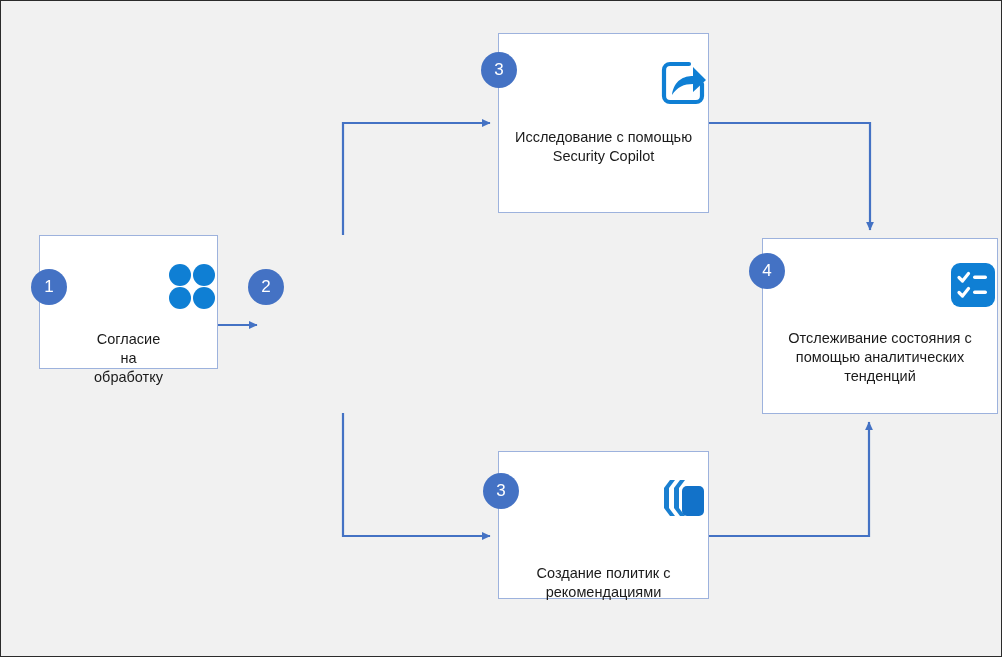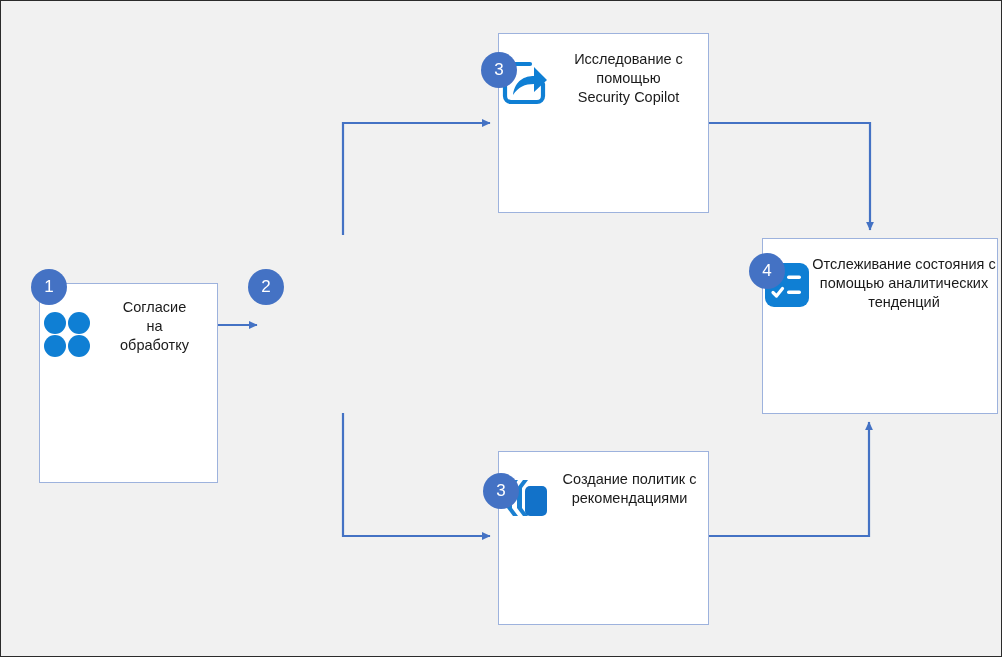--- a/index.html
+++ b/index.html
@@ -23,21 +23,22 @@
     width: 1002px;
     height: 657px;
     pointer-events: none;
   }
   .node {
     position: absolute;
     background: #ffffff;
     border: 1px solid #9db2dd;
     box-sizing: border-box;
     display: flex;
-    align-items: flex-start;
+    flex-direction: column;
+    align-items: flex-end;
     justify-content: flex-start;
   }
   .node-icon {
     display: block;
   }
   .node-label {
     color: #1a1a1a;
     text-align: center;
     font-size: 14.5px;
     line-height: 19px;
@@ -55,24 +56,24 @@
     color: #ffffff;
     font-size: 17px;
     font-family: "Liberation Sans", sans-serif;
     display: flex;
     align-items: center;
     justify-content: center;
     z-index: 5;
   }
 
   
-  #node-1 { left: 38px;  top: 234px; width: 179px; height: 200px; margin-top: 48px; }
+  #node-1 { left: 38px;  top: 234px; width: 179px; height: 134px; }
   #node-2 { left: 264px; top: 234px; width: 176px; height: 178px; }
   #node-3a{ left: 497px; top: 32px;  width: 211px; height: 180px; }
-  #node-3b{ left: 497px; top: 450px; width: 211px; height: 174px; }
+  #node-3b{ left: 497px; top: 450px; width: 211px; height: 148px; gap: 20px; }
   #node-4 { left: 761px; top: 237px; width: 236px; height: 176px; }
 
   #badge-1 { left: 30px;  top: 268px; }
   #badge-2 { left: 247px; top: 268px; }
   #badge-3a{ left: 480px; top: 51px;  }
   #badge-3b{ left: 482px; top: 472px; }
   #badge-4 { left: 748px; top: 252px; }
 
   #node-1 .node-icon { margin-top: 24px; }
   #node-1 .node-label { margin-top: 14px; width: 160px; }

